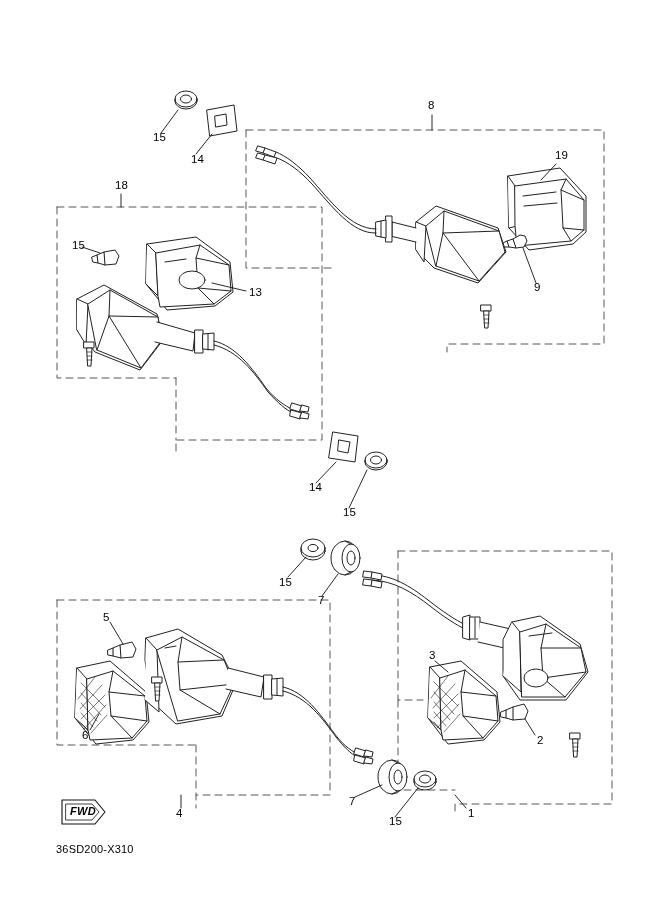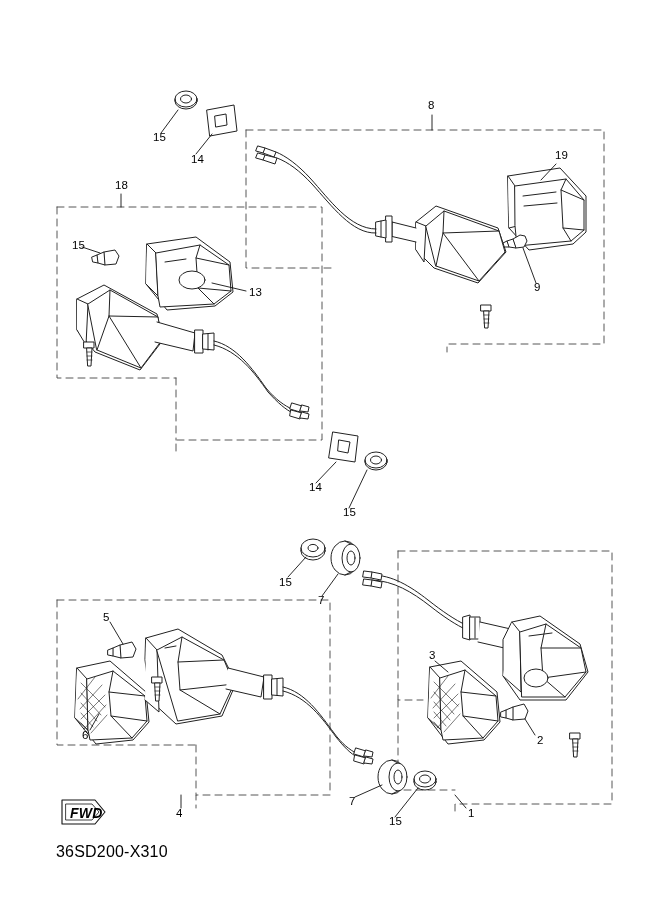--- a/index.html
+++ b/index.html
@@ -34,30 +34,30 @@
     font-family: "Liberation Sans", sans-serif;
     color: #000;
     white-space: nowrap;
     line-height: 1;
     user-select: none;
   }
   .partcode {
     position: absolute;
     left: 56px;
     top: 843px;
-    font-size: 16px;
+    font-size: 11px;
     letter-spacing: 0.2px;
     font-family: "Liberation Sans", sans-serif;
     text-align: right;
   }
   .fwd-label {
     position: absolute;
     left: 70px;
     top: 805px;
-    font-size: 14px;
+    font-size: 11px;
     font-weight: bold;
     font-style: italic;
     color: #000;
     letter-spacing: 0.3px;
   }
 </style>
 </head>
 <body>
 
 <div id="sheet">

